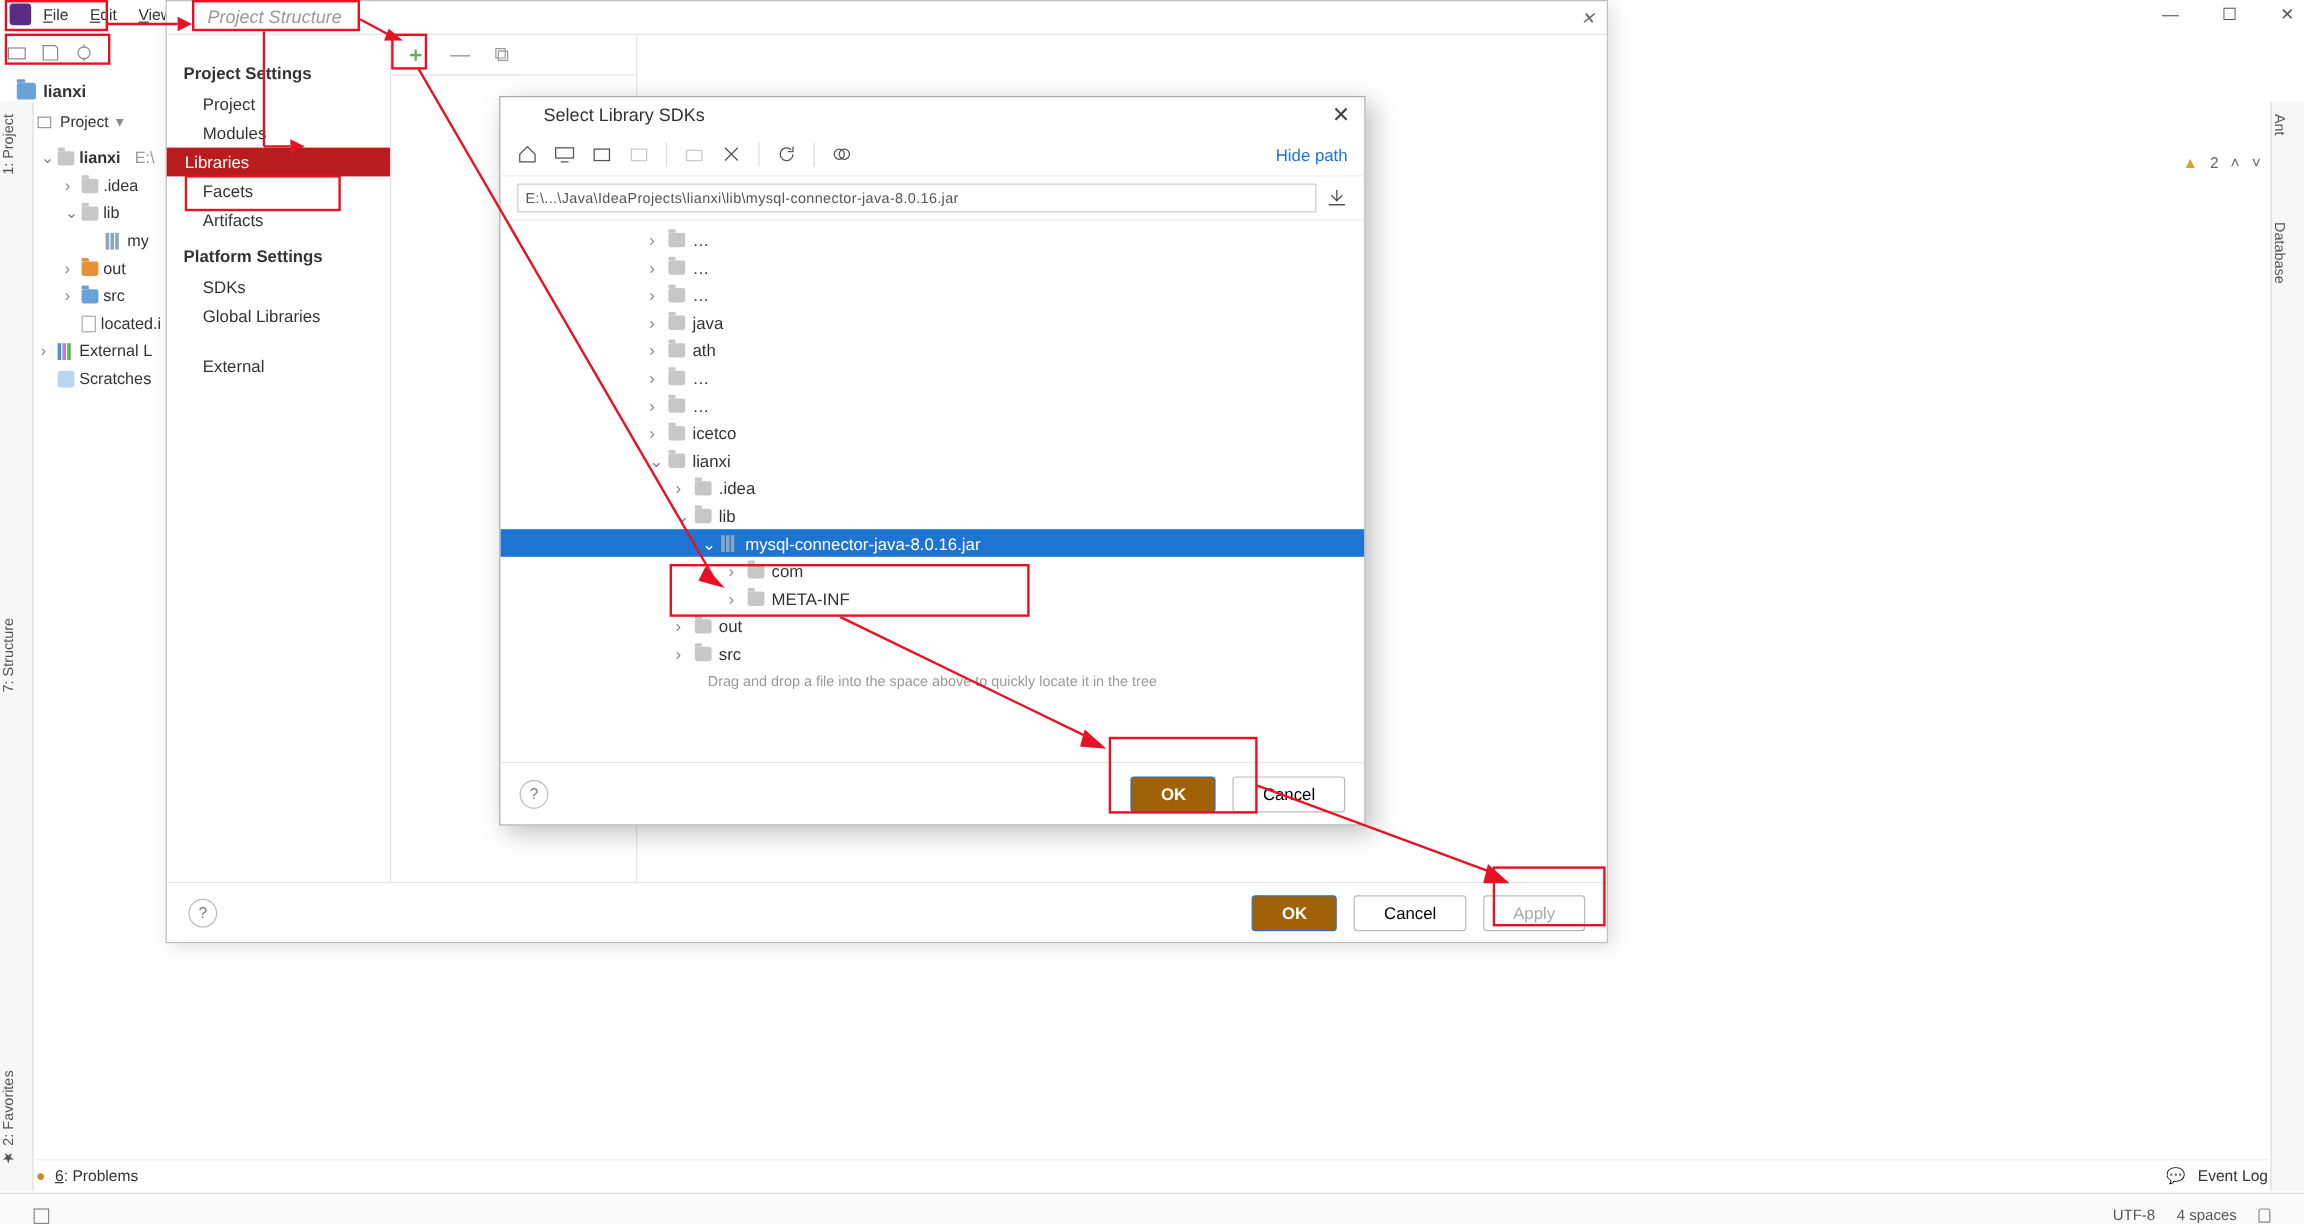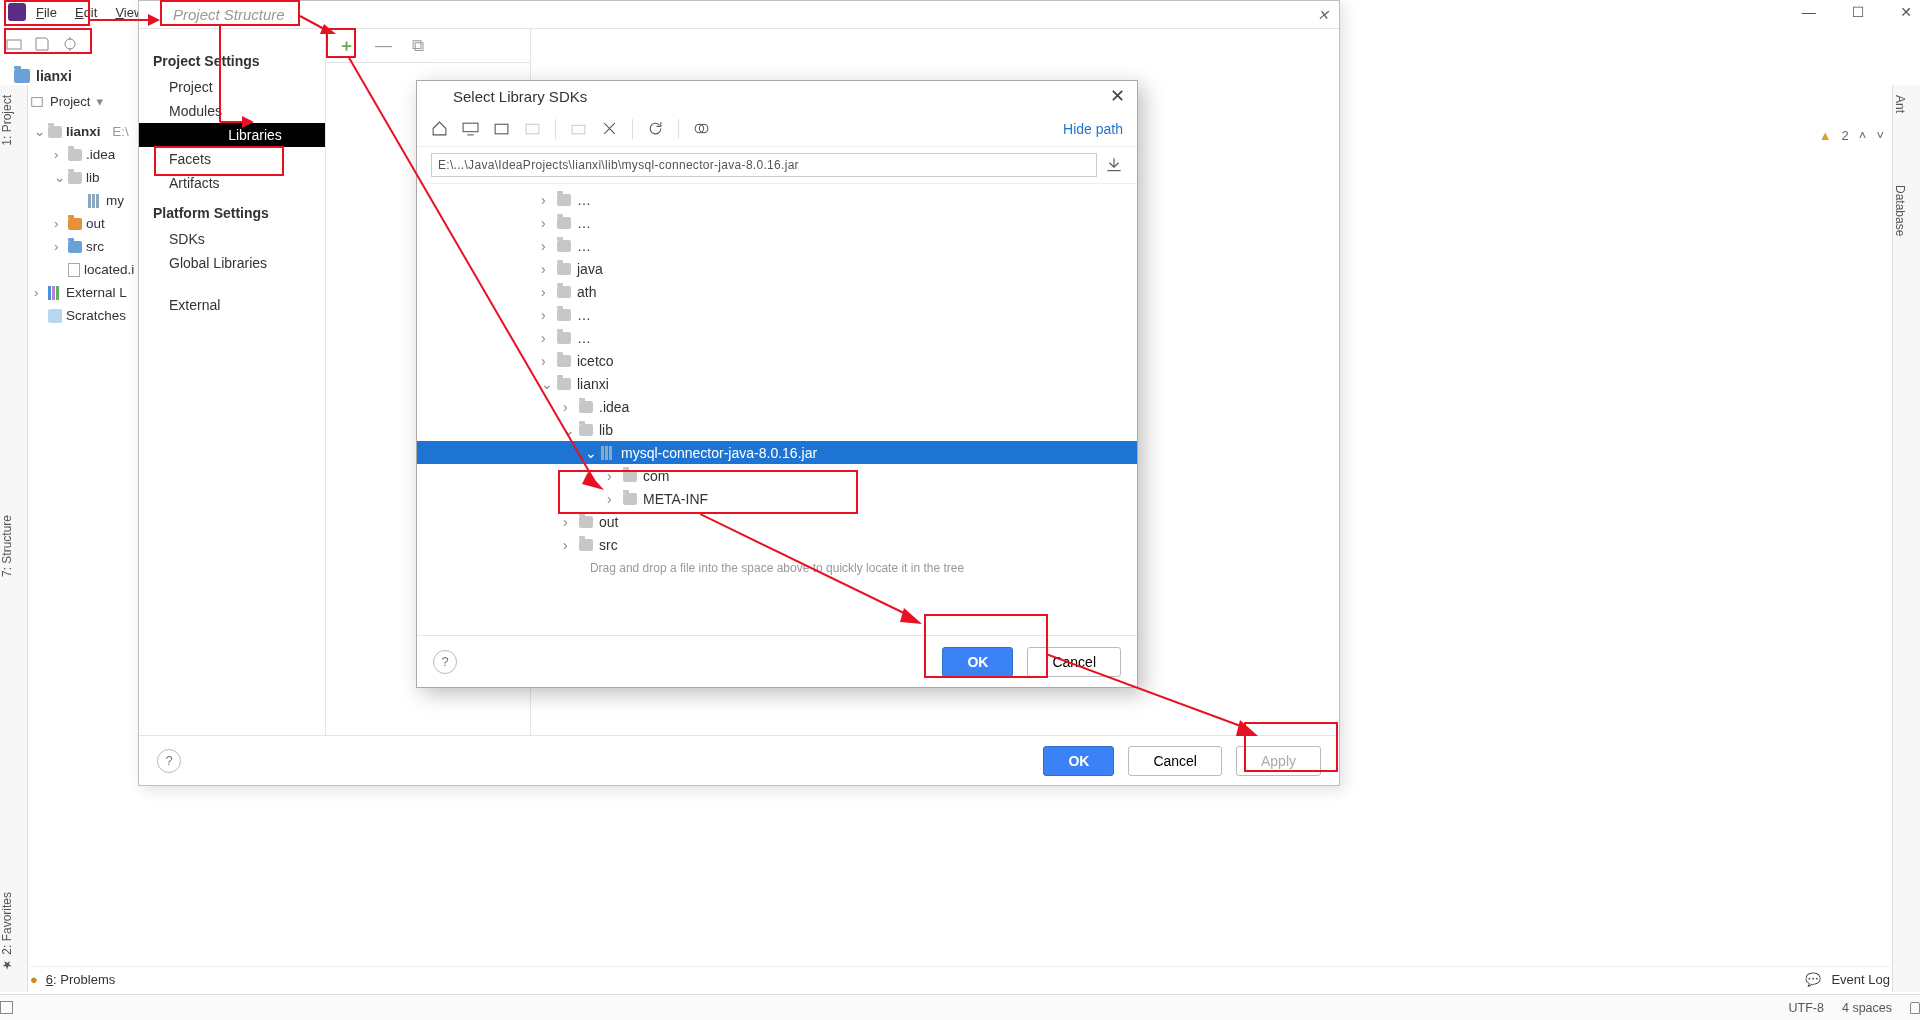--- a/index.html
+++ b/index.html
@@ -59,32 +59,32 @@
 
 
 .ps-dialog { position:absolute; left:138px; top:0; width:1202px; height:786px; background:#fff; border:1px solid #bfbfbf; box-shadow: 4px 4px 14px rgba(0,0,0,.12); z-index:10;}
 .ps-title { height:28px; display:flex; align-items:center; padding:0 10px; gap:8px; border-bottom:1px solid #e5e5e5;font-style:italic;}
 .ps-title .tlabel{ color:#999; font-size:15px;}
 .ps-title .wctrl{ margin-left:auto; display:flex; gap:24px; color:#666; font-size:14px;}
 .ps-body { display:flex; height:calc(100% - 78px); }
 .ps-side { width:186px; padding:14px 0 0 14px; font-size:14px;}
 .ps-side .heading{font-weight:bold; margin:10px 0 6px;}
 .ps-side .item{padding:4px 0 4px 16px; cursor:default;}
-.ps-side .item.sel{background:#000000;color:#fff; margin-left:-14px; padding-left:46px; width:calc(100% + 14px);text-align:center;}
+.ps-side .item.sel{background:#b91c1c;color:#fff; margin-left:-14px; padding-left:15px; width:calc(100% + 14px);}
 .ps-mid { width:206px; border-left:1px solid #e5e5e5; border-right:1px solid #e5e5e5; }
 .ps-mid-toolbar{height:34px;display:flex;align-items:center;gap:20px;padding-left:12px;border-bottom:1px solid #e5e5e5;color:#888;font-size:17px;}
 .ps-mid-toolbar .plus{color:#6aa84f;font-weight:bold;}
 .ps-mid-toolbar .minus{color:#999;}
 .ps-mid-body{display:flex;align-items:center;justify-content:center;height:260px;color:#aaa;}
 .ps-right{flex:1;}
 .ps-footer{position:absolute;left:0;right:0;bottom:0;height:50px;border-top:1px solid #e5e5e5;display:flex;align-items:center;padding:0 18px;gap:14px;}
 .ps-footer .help{width:24px;height:24px;border:1px solid #bbb;border-radius:50%;display:flex;align-items:center;justify-content:center;color:#777;}
 .ps-footer .spacer{flex:1;}
 .btn{height:30px;padding:0 24px;border:1px solid #bbb;background:#fff;border-radius:3px;font-size:14px;display:inline-flex;align-items:center;}
-.btn.primary{background:#3b82f6;border-color:#2a73c0;color:#fff;font-weight:bold;}
+.btn.primary{background:#a16207;border-color:#2a73c0;color:#fff;font-weight:bold;}
 .btn.disabled{color:#aaa;}
 
 
 .lf-dialog{position:absolute; left:416px; top:80px; width:722px; height:608px; background:#fff; border:1px solid #aaa; box-shadow: 6px 6px 20px rgba(0,0,0,.25); z-index:20;}
 .lf-title{height:30px;display:flex;align-items:center;padding:0 12px;gap:8px;}
 .lf-title .t{font-size:15px;}
 .lf-title .x{margin-left:auto;font-size:18px;color:#444;cursor:default;}
 .lf-sub{padding:4px 16px 10px;font-size:13.5px;color:#444;border-bottom:1px solid #e5e5e5;}
 .lf-toolbar{height:36px;display:flex;align-items:center;gap:14px;padding:0 14px;border-bottom:1px solid #eee;}
 .lf-toolbar .ic{width:17px;height:17px;color:#666;}
@@ -98,21 +98,21 @@
 .lf-tree .trow.sel{background:#1e74d2;color:#fff;}
 .lf-tree .pad{display:inline-block;}
 .jar-ico{width:14px;height:14px;display:inline-flex;gap:1px;}
 .jar-ico span{width:3px;background:#8aa6c1;}
 .lf-hint{text-align:center;color:#999;font-size:12px;padding:2px 0 8px;}
 .lf-footer{position:absolute;left:0;right:0;bottom:0;height:52px;border-top:1px solid #e5e5e5;display:flex;align-items:center;padding:0 16px;gap:14px;}
 .lf-footer .help{width:24px;height:24px;border:1px solid #bbb;border-radius:50%;display:flex;align-items:center;justify-content:center;color:#777;}
 .lf-footer .spacer{flex:1;}
 
 
-.statusbar{position:absolute;left:0;right:0;bottom:0;height:26px;border-top:1px solid #ddd;background:#fafafa;display:flex;align-items:center;padding:0 0;font-size:12.5px;color:#555;z-index:3;}
+.statusbar{position:absolute;left:0;right:0;bottom:0;height:26px;border-top:1px solid #ddd;background:#fafafa;display:flex;align-items:flex-end;padding:0 28px;font-size:12.5px;color:#555;z-index:3;}
 .statusbar .sq{width:13px;height:13px;border:1px solid #888;margin-right:14px;}
 .statusbar .right{margin-left:auto;display:flex;gap:18px;align-items:center;}
 .statusbar .lock{width:10px;height:12px;border:1px solid #888;border-radius:2px 2px 0 0;}
 
 
 .problems-row{position:absolute;left:30px;right:30px;bottom:28px;height:26px;display:flex;align-items:center;gap:8px;z-index:3;border-top:1px solid #eee;}
 .problems-row .warn{color:#c88a1e;font-weight:bold;}
 .problems-row .right{margin-left:auto;display:flex;gap:10px;align-items:center;}
 
 

